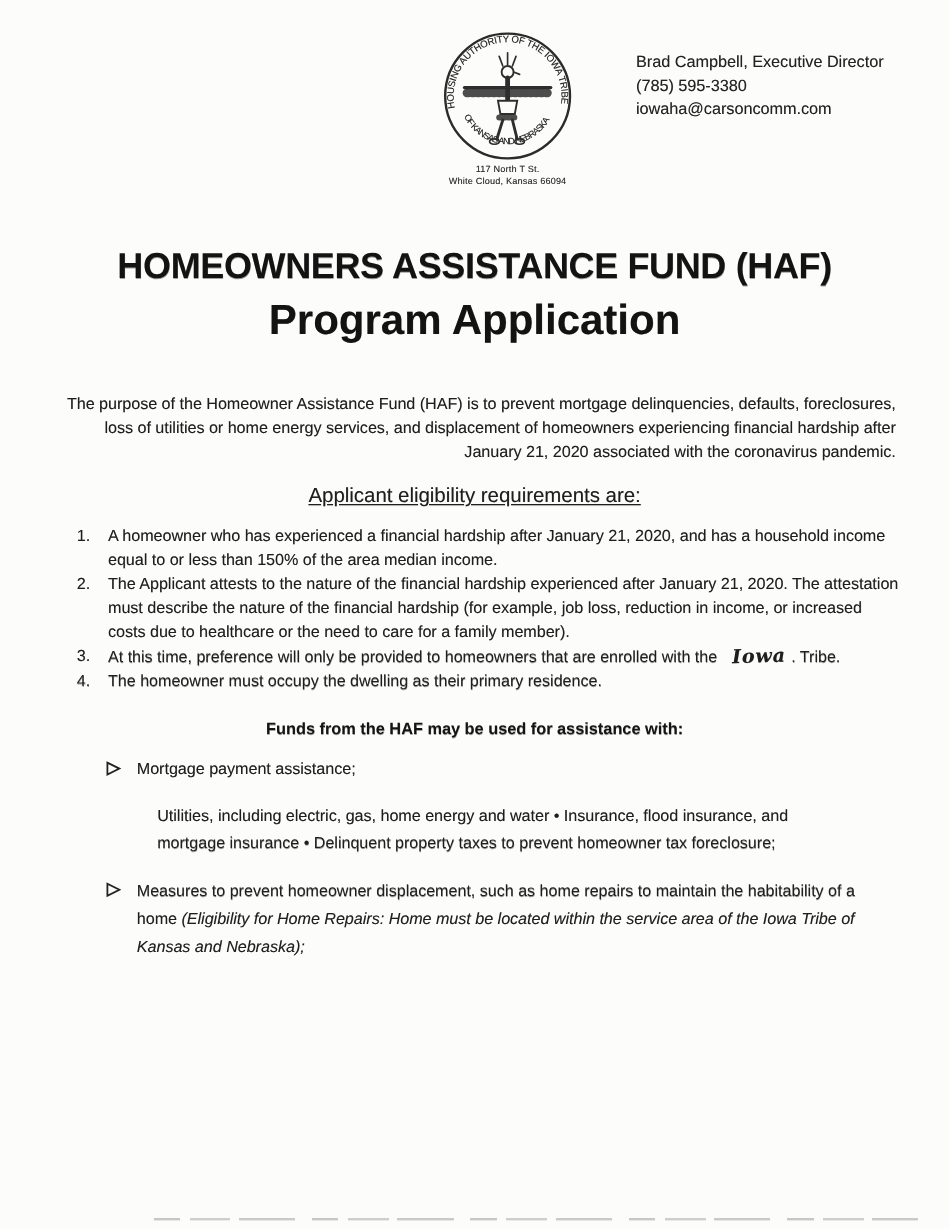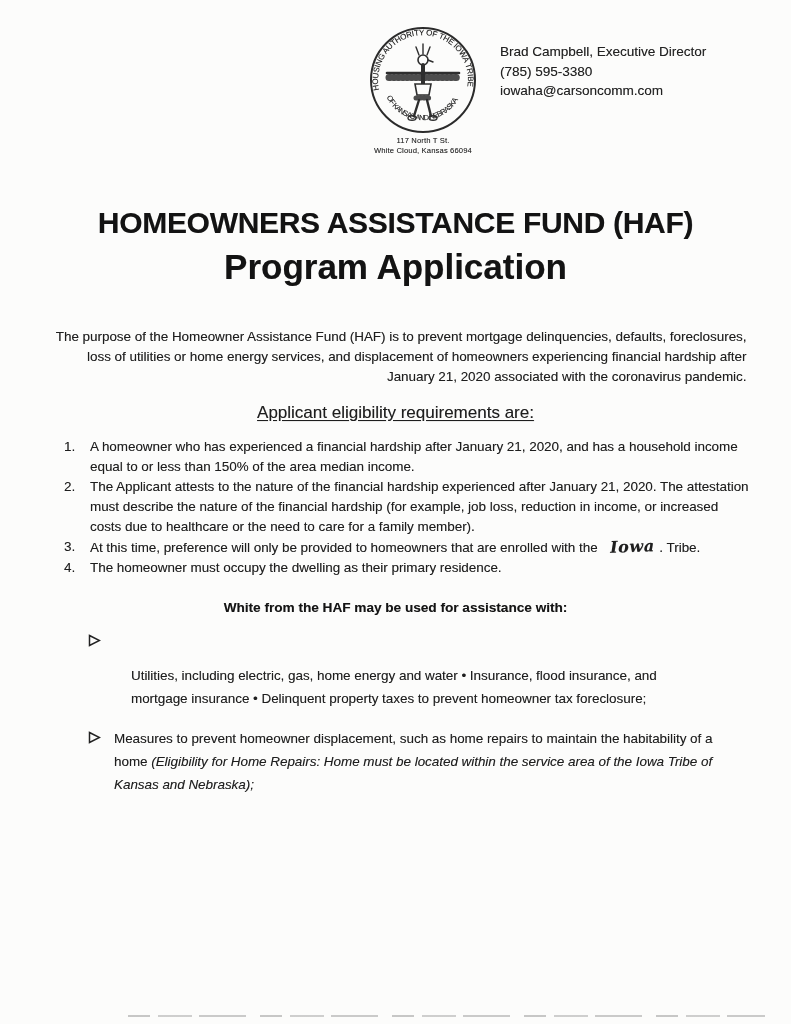--- a/index.html
+++ b/index.html
@@ -8,21 +8,21 @@
     position:relative; width:791px; height:1024px; margin:0 auto;
     background:#fcfcfb; color:#1e1e1e; overflow:hidden;
     font-family:"Liberation Sans", sans-serif;
     text-shadow:0.2px 0.2px 0.35px rgba(50,50,50,0.45);
   }
   
   .header { position:relative; height:172px; }
   .logo-block { position:absolute; left:358px; top:26px; width:130px; text-align:center; }
   .logo { width:112px; height:110px; display:block; margin:0 auto; }
   .logo-addr { font-size:7.5px; line-height:10px; color:#2a2a2a; letter-spacing:0.2px; }
-  .contact { position:absolute; left:500px; top:42px; font-size:13.5px; line-height:19.5px; color:#222; }
+  .contact { position:absolute; left:530px; top:42px; font-size:13.5px; line-height:19.5px; color:#222; }
   
   .title-block { text-align:center; margin-top:34px; font-weight:700; color:#131313; }
   .title-line1 { font-size:30px; letter-spacing:-0.3px; }
   .title-line2 { font-size:35px; margin-top:7px; }
   
   .intro { width:702px; margin:40px auto 16px; text-align:right; font-size:13.4px; line-height:20px; }
   .elig-heading { text-align:center; margin-top:14px; font-size:17px; text-decoration:underline; text-underline-offset:2px; }
   ol.elig { list-style:none; margin:14px 42px 0 64px; padding:0; font-size:13.4px; line-height:20px; }
   ol.elig li { display:flex; align-items:flex-start; }
   .num { flex:none; width:26px; }
@@ -112,27 +112,28 @@
     <li>
       <span class="num">3.</span>
       <span class="li-text"><span>At this time, preference will only be provided to homeowners that are enrolled with the</span><span class="handwritten">Iowa</span><span>. Tribe.</span></span>
     </li>
     <li>
       <span class="num">4.</span>
       <span class="li-text">The homeowner must occupy the dwelling as their primary residence.</span>
     </li>
   </ol>
 
-  <div class="funds-heading">White from the HAF may be used for assistance with:</div>
+  <div class="funds-heading">Funds from the HAF may be used for assistance with:</div>
 
   <div class="bullets">
     <div class="bullet-row">
       <svg class="bullet-icon" viewBox="0 0 13 13">
         <polygon points="1.5,1.5 11.5,6.5 1.5,11.5" fill="none" stroke="#222" stroke-width="1.5"></polygon>
       </svg>
+      <span>Mortgage payment assistance;</span>
     </div>
   </div>
 
   <p class="sub-para">Utilities, including electric, gas, home energy and water • Insurance, flood insurance, and mortgage insurance • Delinquent property taxes to prevent homeowner tax foreclosure;</p>
 
   <div class="bullet3-wrap">
     <div class="bullet-row">
       <svg class="bullet-icon" viewBox="0 0 13 13">
         <polygon points="1.5,1.5 11.5,6.5 1.5,11.5" fill="none" stroke="#222" stroke-width="1.5"></polygon>
       </svg>

